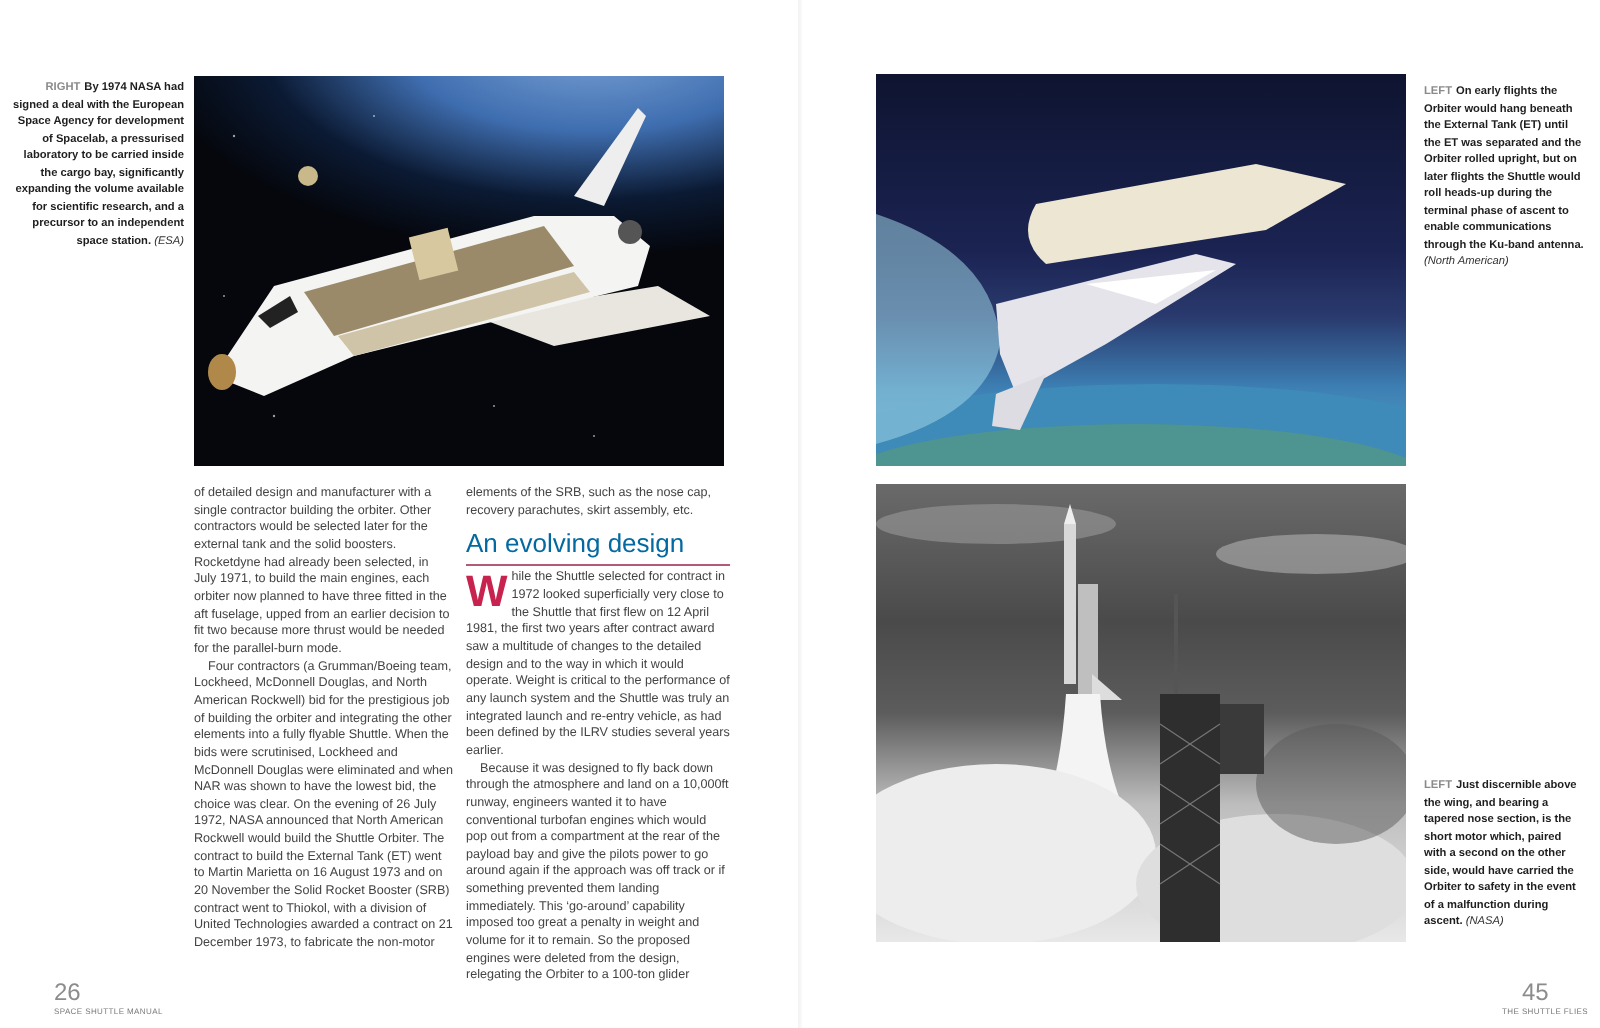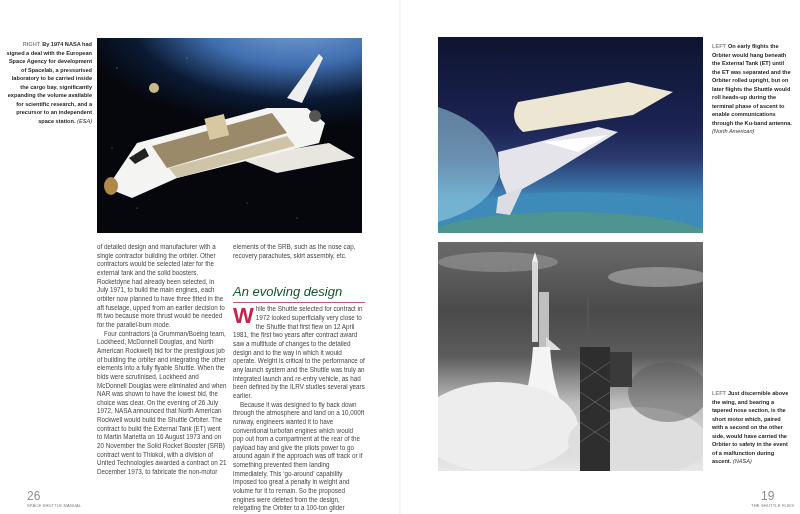--- a/index.html
+++ b/index.html
@@ -37,22 +37,22 @@
   
   .col {
     position: absolute; font-size: 6.3px; line-height: 8.65px; color: #444;
   }
   .col p { margin: 0; text-indent: 0; }
   .col p.indent { text-indent: 7px; }
   #col1 { left: 97px; top: 243px; width: 130px; }
   #col2 { left: 233px; top: 243px; width: 132px; }
 
   .heading {
-    font-size: 13px; line-height: 16px; color: #14532d; margin: 24px 0 2px 0;
-    padding-bottom: 2px; border-bottom: 1px solid #b25a78; font-style: italic;
+    font-size: 13px; line-height: 16px; color: #0369a1; margin: 4px 0 2px 0;
+    padding-bottom: 2px; border-bottom: 1px solid #b25a78;
   }
   .dropcap {
     float: left; font-size: 22px; line-height: 17px; font-weight: bold; color: #c8224f;
     margin: 2px 2px 0 0;
   }
 
   
   .folio { position: absolute; font-size: 12px; color: #8c8c8c; }
   .running { position: absolute; font-size: 4px; letter-spacing: 0.2px; color: #7a7a7a; }
   #folio-34 { left: 27px; top: 489px; }
@@ -162,15 +162,15 @@
           <line x1="172" y1="180" x2="142" y2="200"></line>
       </g>
     </svg>
   </div>
 
   <div class="caption" id="cap-nasa">
     <span class="label">LEFT</span><span>Just discernible above the wing, and bearing a tapered nose section, is the short motor which, paired with a second on the other side, would have carried the Orbiter to safety in the event of a malfunction during ascent.</span>
     <span class="credit">(NASA)</span>
   </div>
 
-  <div class="folio" id="folio-35">19</div>
+  <div class="folio" id="folio-35">45</div>
   <div class="running" id="running-35">THE SHUTTLE FLIES</div>
 </div>
 
 </body></html>

